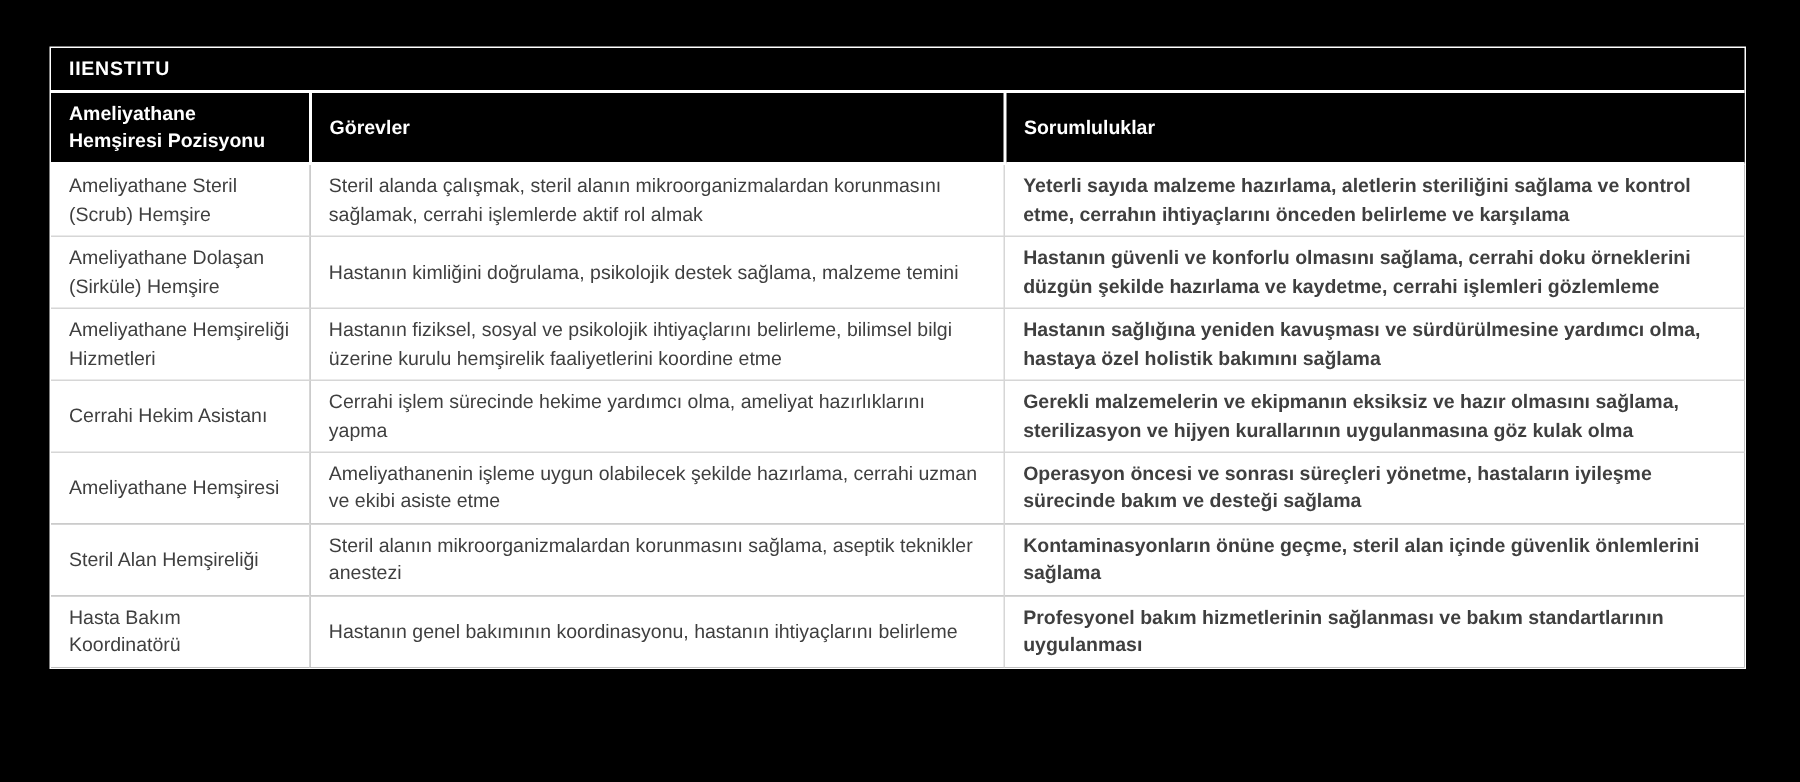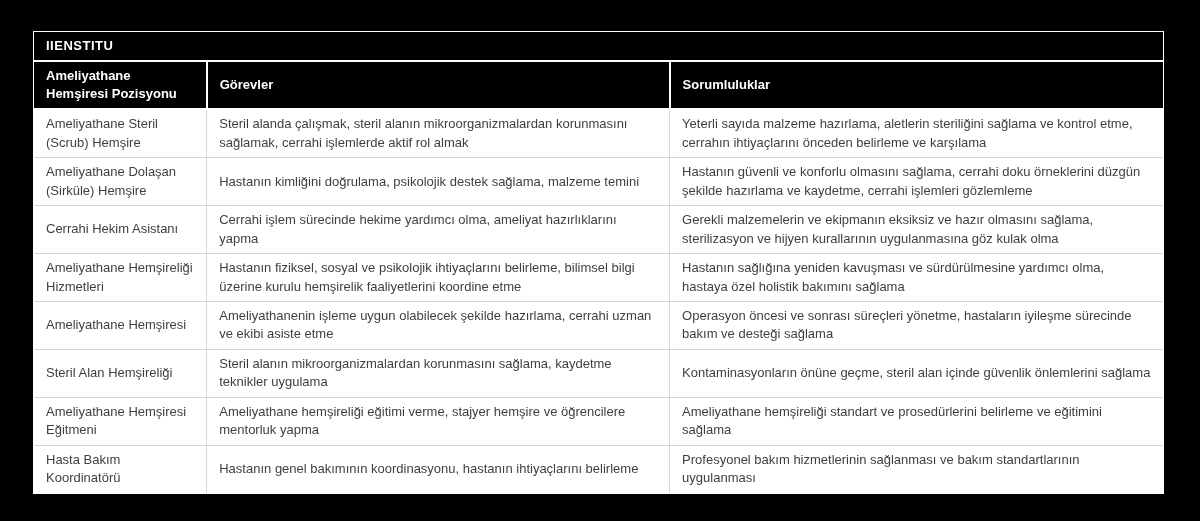--- a/index.html
+++ b/index.html
@@ -49,21 +49,21 @@
   .col-res { width: 43.7%; margin-left: 16px; }
   tbody { background: #ffffff; }
   tbody td {
     color: #3f3f3f;
     vertical-align: middle;
     line-height: 1.42;
     padding: 5px 12px;
     border: 1px solid #d6d6d6;
   }
   tbody td:first-child { border-left: none; }
-  tbody td:last-child { border-right: none; }
+  tbody td:last-child { border-right: none; font-weight: bold; }
   tbody tr:first-child td { border-top: none; margin-left: 28px; }
   tbody tr:last-child td { border-bottom: none; }
 </style>
 </head>
 <body>
 
 <div class="panel">
   <div class="titlebar">
     <span>IIENSTITU</span>
   </div>
@@ -82,48 +82,43 @@
     <td>Yeterli sayıda malzeme hazırlama, aletlerin steriliğini sağlama ve kontrol etme, cerrahın ihtiyaçlarını önceden belirleme ve karşılama</td>
   </tr>
 
   <tr>
     <td>Ameliyathane Dolaşan (Sirküle) Hemşire</td>
     <td>Hastanın kimliğini doğrulama, psikolojik destek sağlama, malzeme temini</td>
     <td>Hastanın güvenli ve konforlu olmasını sağlama, cerrahi doku örneklerini düzgün şekilde hazırlama ve kaydetme, cerrahi işlemleri gözlemleme</td>
   </tr>
 
   <tr>
+    <td>Ameliyathane Hemşireliği Hizmetleri</td>
+    <td>Hastanın fiziksel, sosyal ve psikolojik ihtiyaçlarını belirleme, bilimsel bilgi üzerine kurulu hemşirelik faaliyetlerini koordine etme</td>
+    <td>Hastanın sağlığına yeniden kavuşması ve sürdürülmesine yardımcı olma, hastaya özel holistik bakımını sağlama</td>
+  </tr>
+
+  <tr>
     <td>Cerrahi Hekim Asistanı</td>
     <td>Cerrahi işlem sürecinde hekime yardımcı olma, ameliyat hazırlıklarını yapma</td>
     <td>Gerekli malzemelerin ve ekipmanın eksiksiz ve hazır olmasını sağlama, sterilizasyon ve hijyen kurallarının uygulanmasına göz kulak olma</td>
-  </tr>
-
-  <tr>
-    <td>Ameliyathane Hemşireliği Hizmetleri</td>
-    <td>Hastanın fiziksel, sosyal ve psikolojik ihtiyaçlarını belirleme, bilimsel bilgi üzerine kurulu hemşirelik faaliyetlerini koordine etme</td>
-    <td>Hastanın sağlığına yeniden kavuşması ve sürdürülmesine yardımcı olma, hastaya özel holistik bakımını sağlama</td>
   </tr>
 
   <tr>
     <td>Ameliyathane Hemşiresi</td>
     <td>Ameliyathanenin işleme uygun olabilecek şekilde hazırlama, cerrahi uzman ve ekibi asiste etme</td>
     <td>Operasyon öncesi ve sonrası süreçleri yönetme, hastaların iyileşme sürecinde bakım ve desteği sağlama</td>
   </tr>
 
   <tr>
     <td>Steril Alan Hemşireliği</td>
-    <td>Steril alanın mikroorganizmalardan korunmasını sağlama, kaydetme teknikler uygulama</td>
+    <td>Steril alanın mikroorganizmalardan korunmasını sağlama, aseptik teknikler anestezi</td>
     <td>Kontaminasyonların önüne geçme, steril alan içinde güvenlik önlemlerini sağlama</td>
   </tr>
 
-  <tr>
-    <td>Ameliyathane Hemşiresi Eğitmeni</td>
-    <td>Ameliyathane hemşireliği eğitimi verme, stajyer hemşire ve öğrencilere mentorluk yapma</td>
-    <td>Ameliyathane hemşireliği standart ve prosedürlerini belirleme ve eğitimini sağlama</td>
-  </tr>
 
 
   <tr>
     <td>Hasta Bakım Koordinatörü</td>
     <td>Hastanın genel bakımının koordinasyonu, hastanın ihtiyaçlarını belirleme</td>
     <td>Profesyonel bakım hizmetlerinin sağlanması ve bakım standartlarının uygulanması</td>
   </tr>
 
 </tbody>
   </table>

